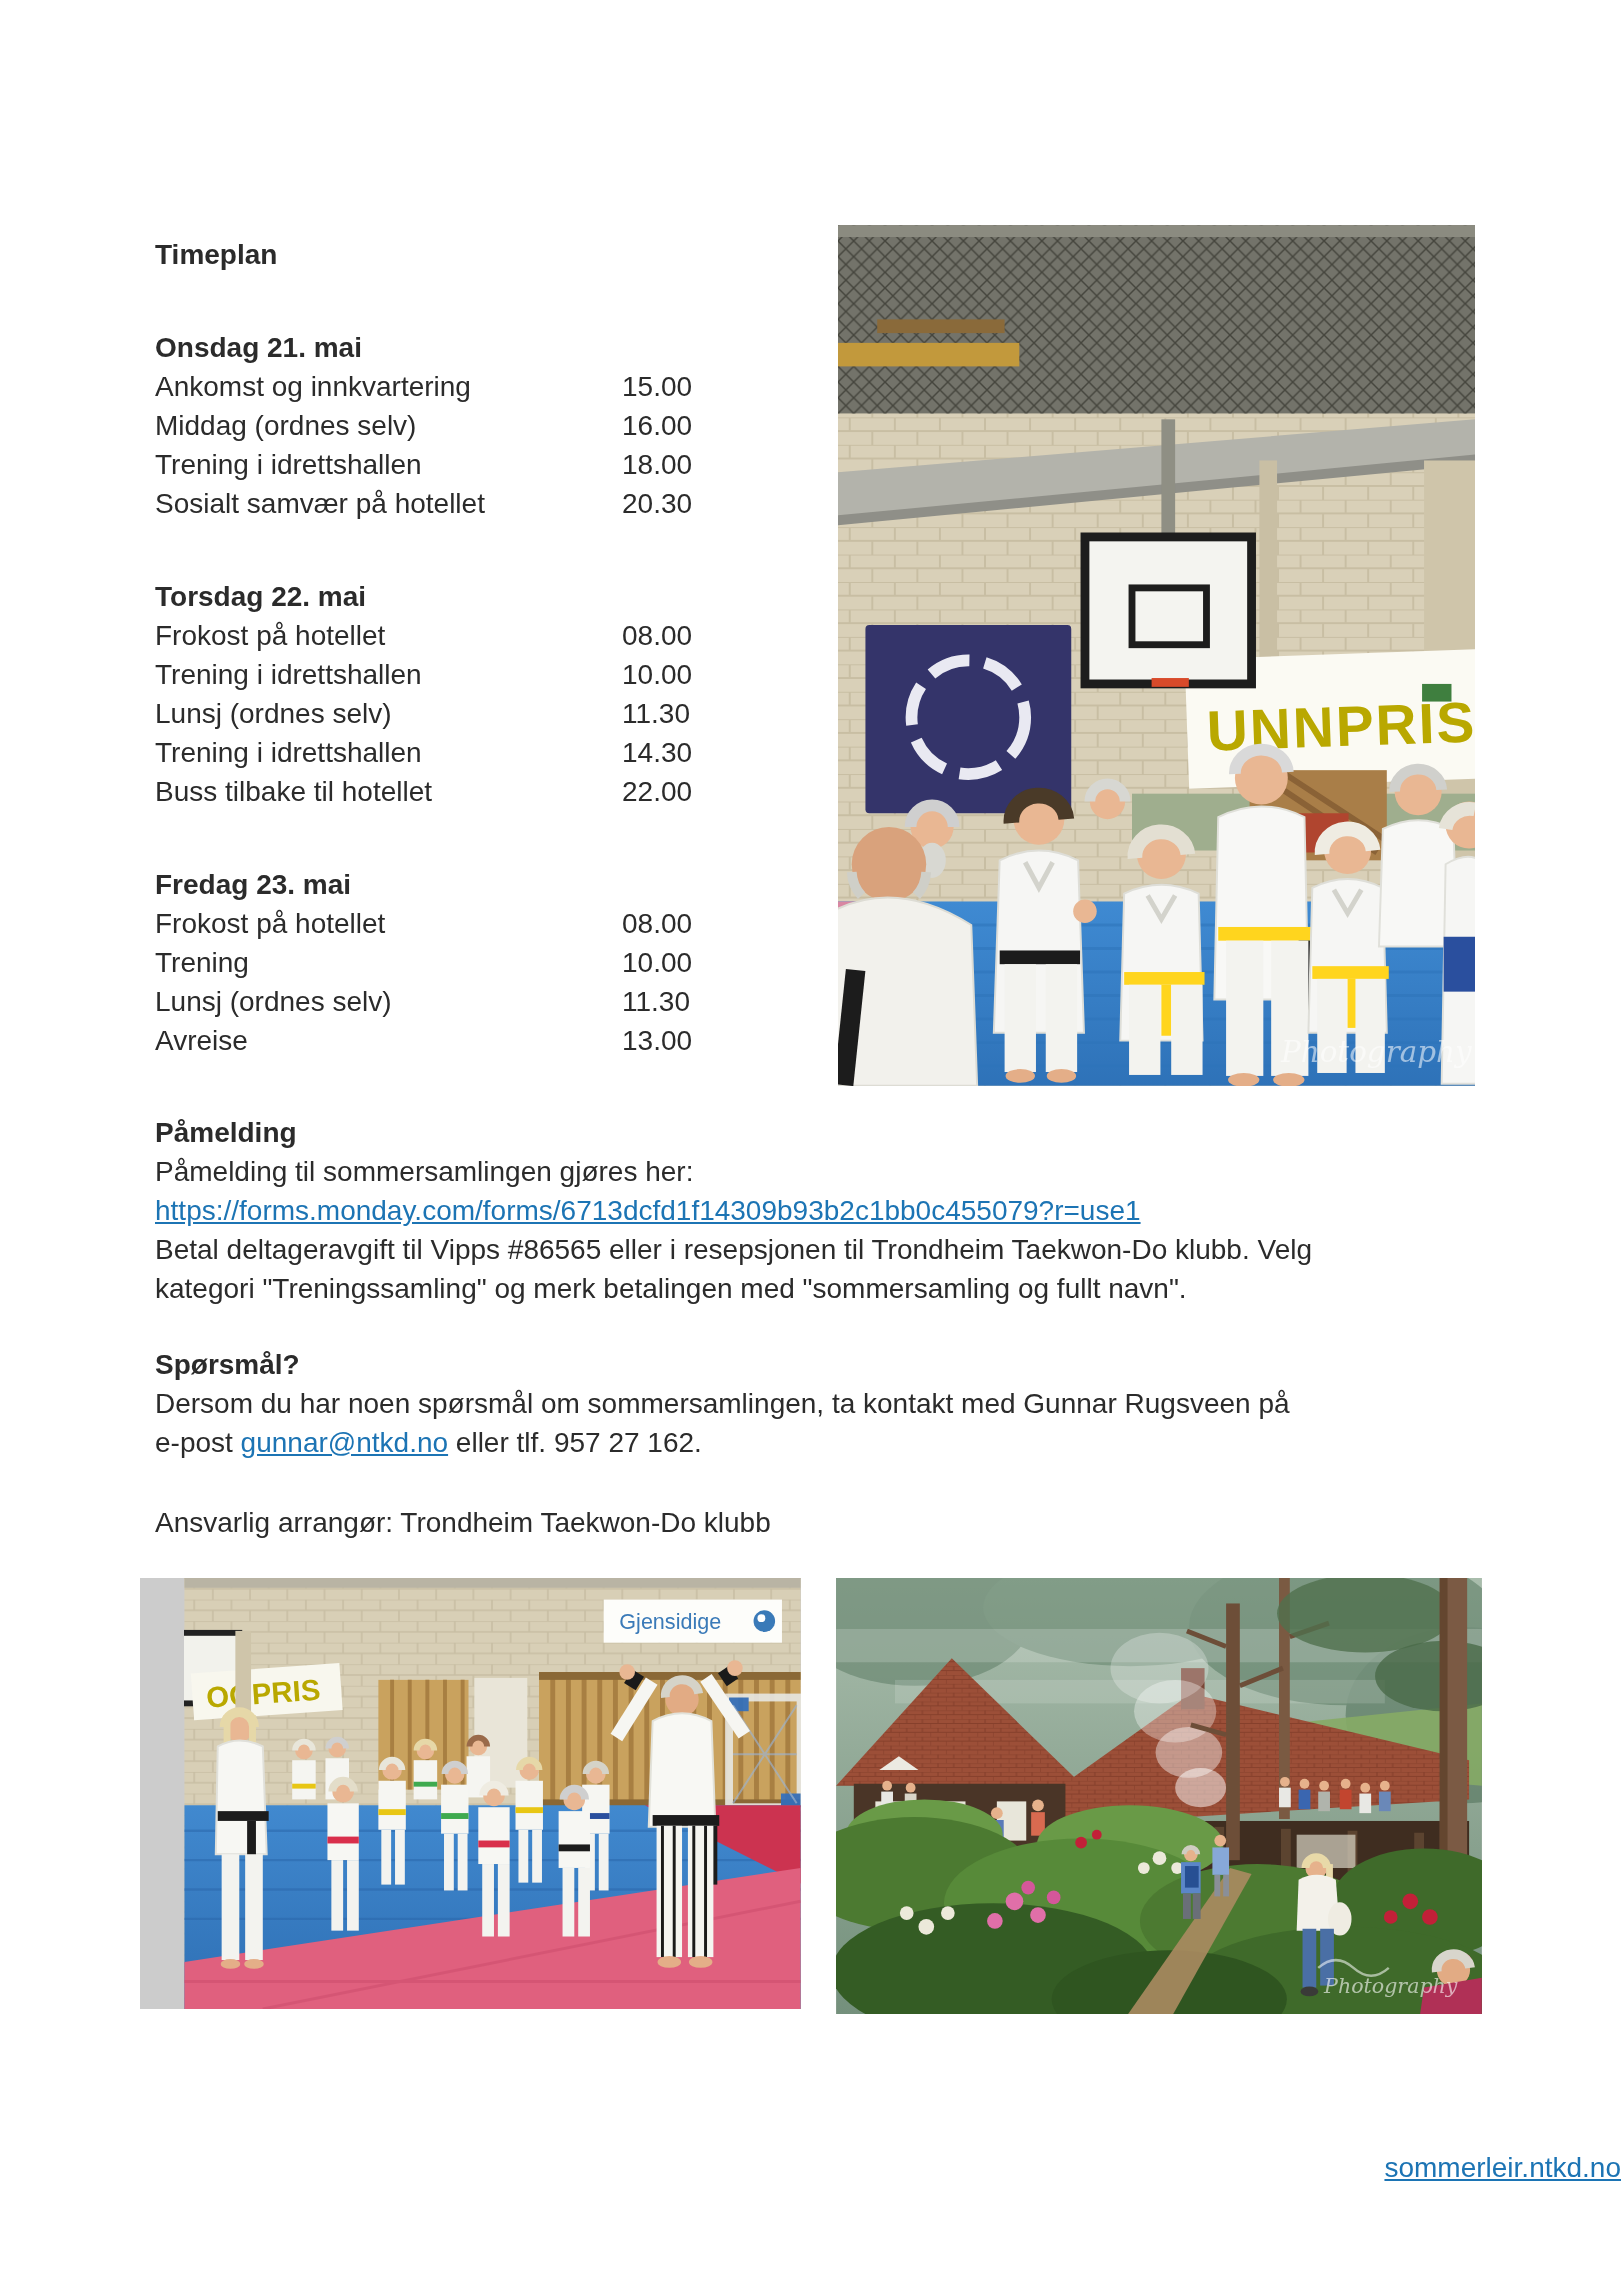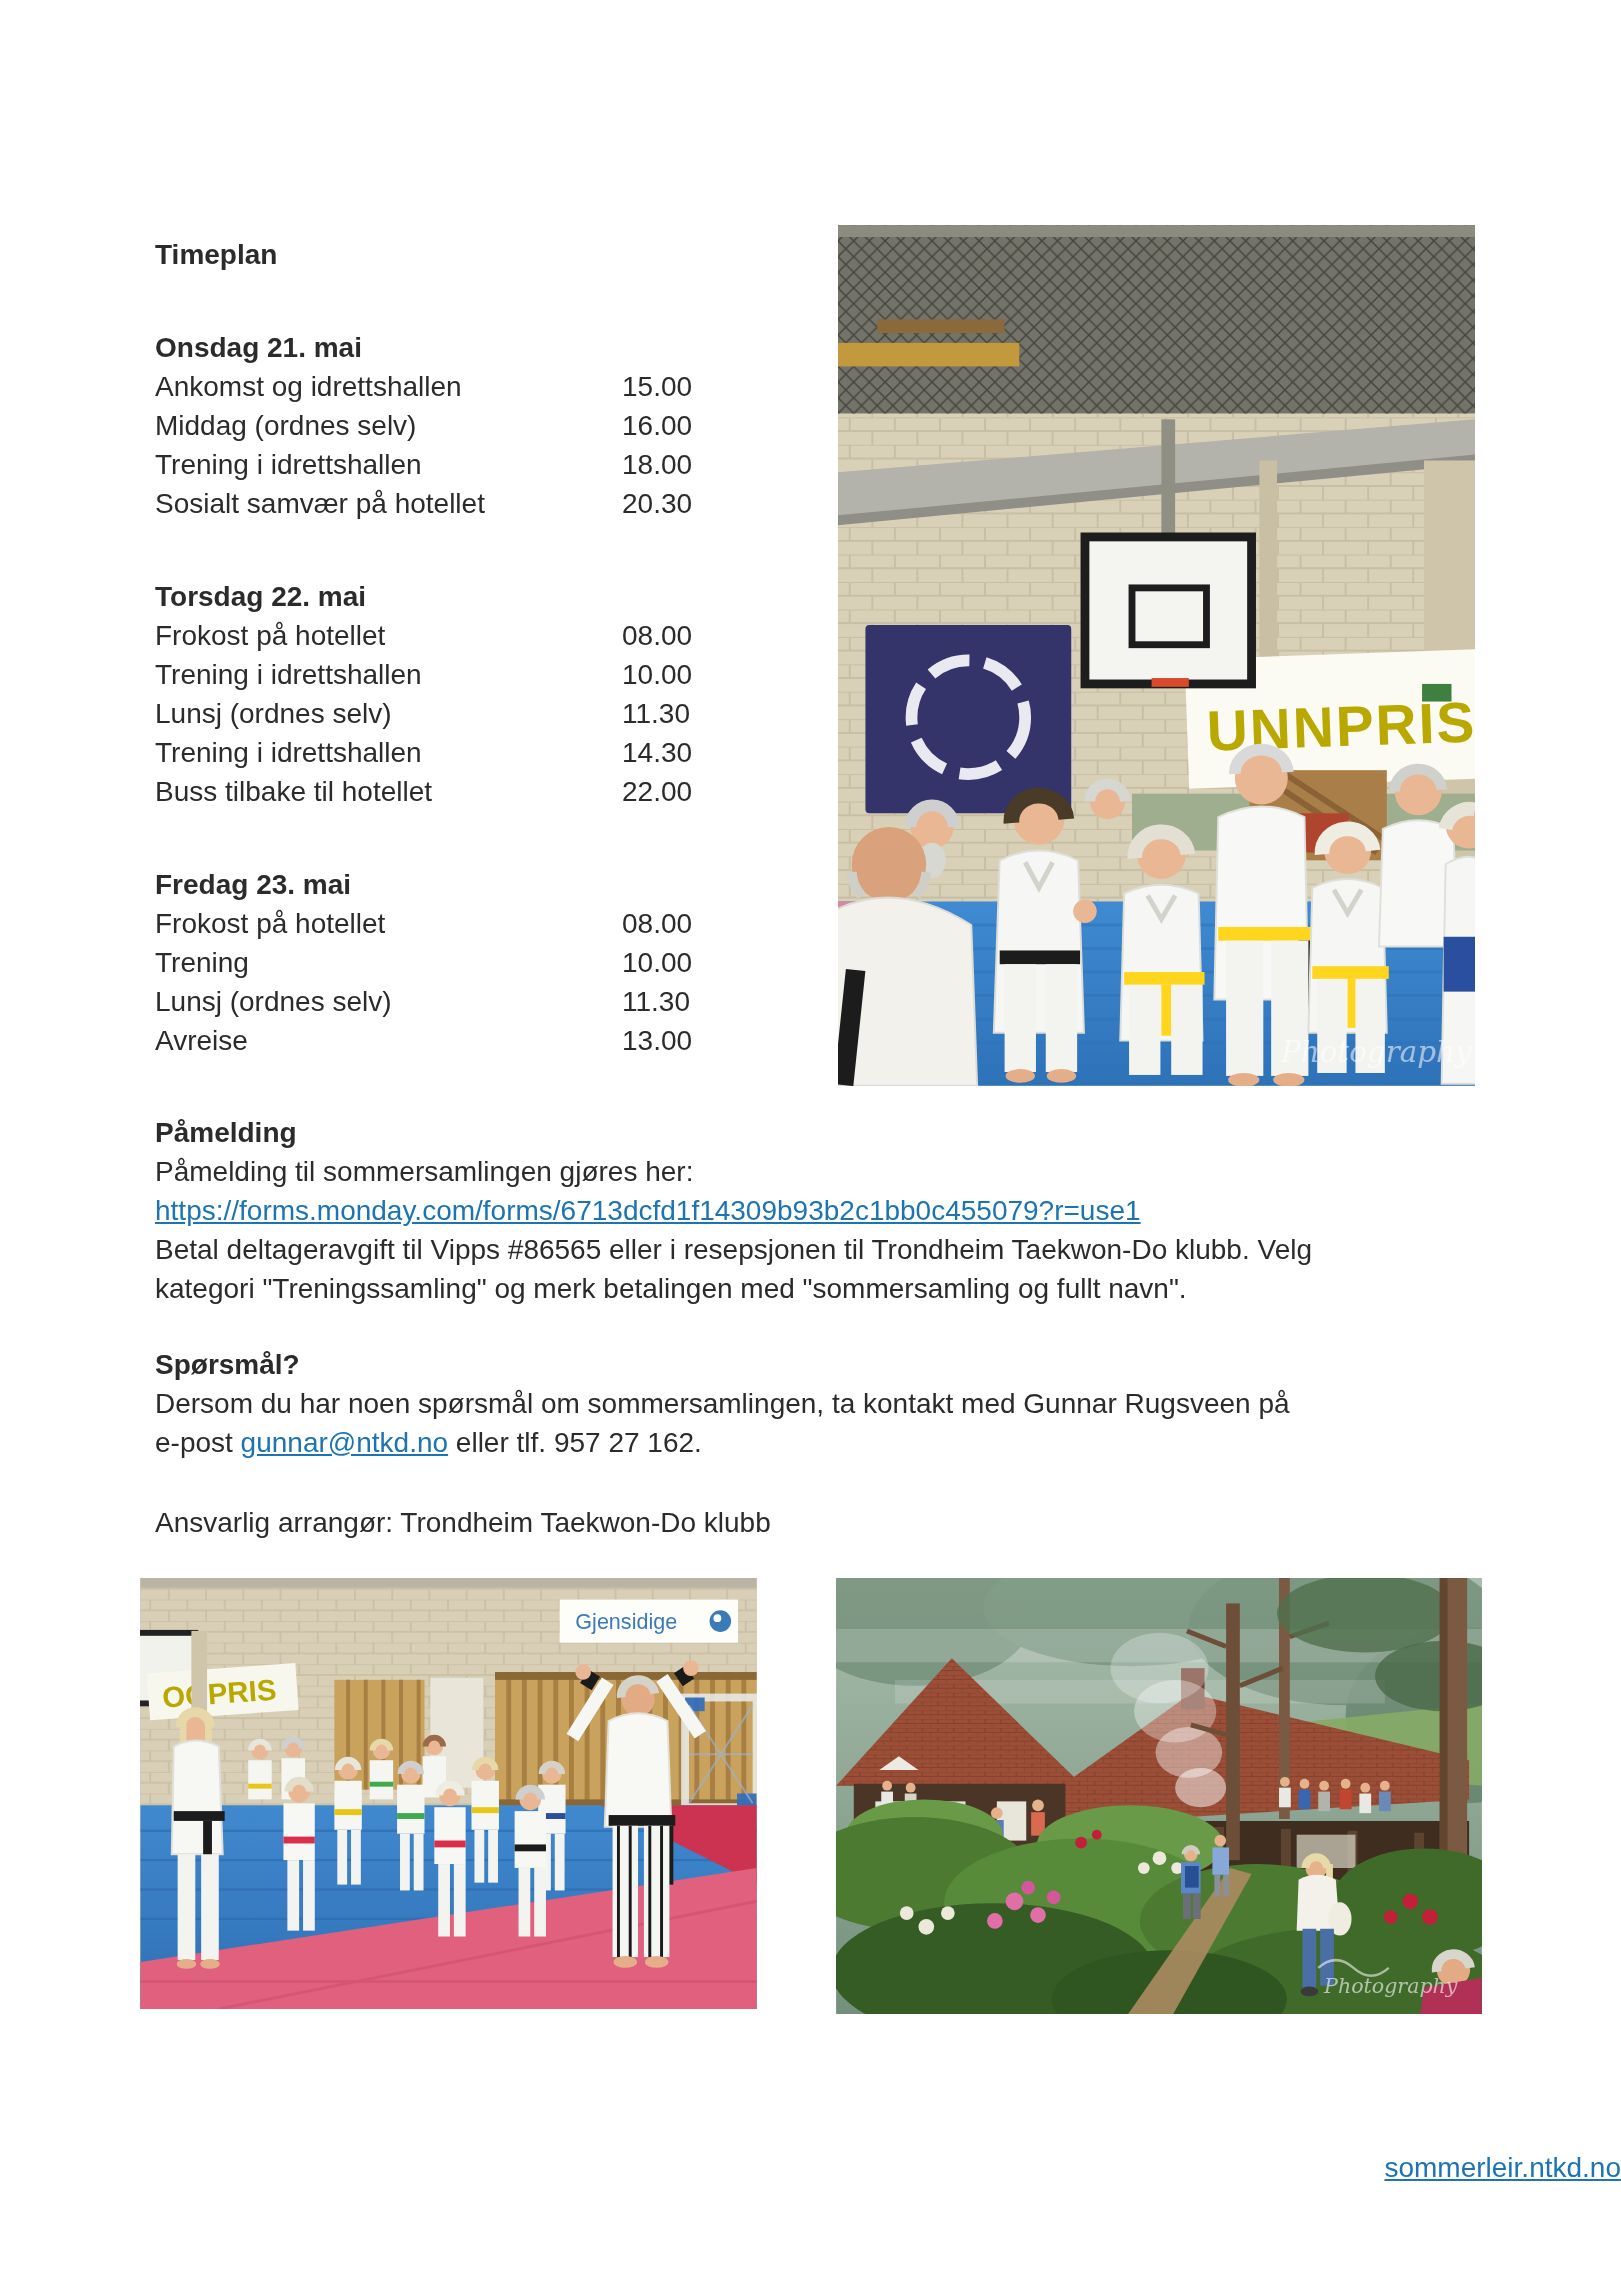--- a/index.html
+++ b/index.html
@@ -19,21 +19,21 @@
 </head>
 <body>
 
 <div id="page">
 
   <section class="abs" style="left:155px;top:235px;width:686px;">
     <div class="t b">Timeplan</div>
 
     <div class="t b gap">Onsdag 21. mai</div>
     <div class="row t">
-      <span>Ankomst og idrettshallen</span>
+      <span>Ankomst og innkvartering</span>
       <span class="time">15.00</span>
     </div>
     <div class="row t">
       <span>Middag (ordnes selv)</span>
       <span class="time">16.00</span>
     </div>
     <div class="row t">
       <span>Trening i idrettshallen</span>
       <span class="time">18.00</span>
     </div>
@@ -227,21 +227,21 @@
   <section class="abs" style="left:155px;top:1345px;width:1372px;">
     <div class="t b">Spørsmål?</div>
     <div class="t">Dersom du har noen spørsmål om sommersamlingen, ta kontakt med Gunnar Rugsveen på</div>
     <div class="t">
       <span>e-post </span><a class="lnk">gunnar@ntkd.no</a><span> eller tlf. 957 27 162.</span>
     </div>
   </section>
 
   <div class="abs t" style="left:155px;top:1503px;">Ansvarlig arrangør: Trondheim Taekwon-Do klubb</div>
 
-  <div class="photo" style="left:140px;top:1578px;width:617px;height:431px;">
+  <div class="photo" style="left:140px;top:1578px;width:617px;height:431px;padding-left:44px;">
     <svg width="617" height="431" viewBox="0 0 629 440">
       <defs>
         <pattern id="brB" width="38" height="22" patternUnits="userSpaceOnUse">
           <rect width="38" height="22" fill="#d8cfb6"></rect>
           <path d="M0 0h38M0 11h38M10 0v11M29 11v11" stroke="#c8bea3" stroke-width="1.6"></path>
         </pattern>
         <linearGradient id="matB" x1="0" y1="0" x2="0" y2="1">
           <stop offset="0" stop-color="#4189cf"></stop>
             <stop offset="1" stop-color="#2e6fb4"></stop>
         </linearGradient>

